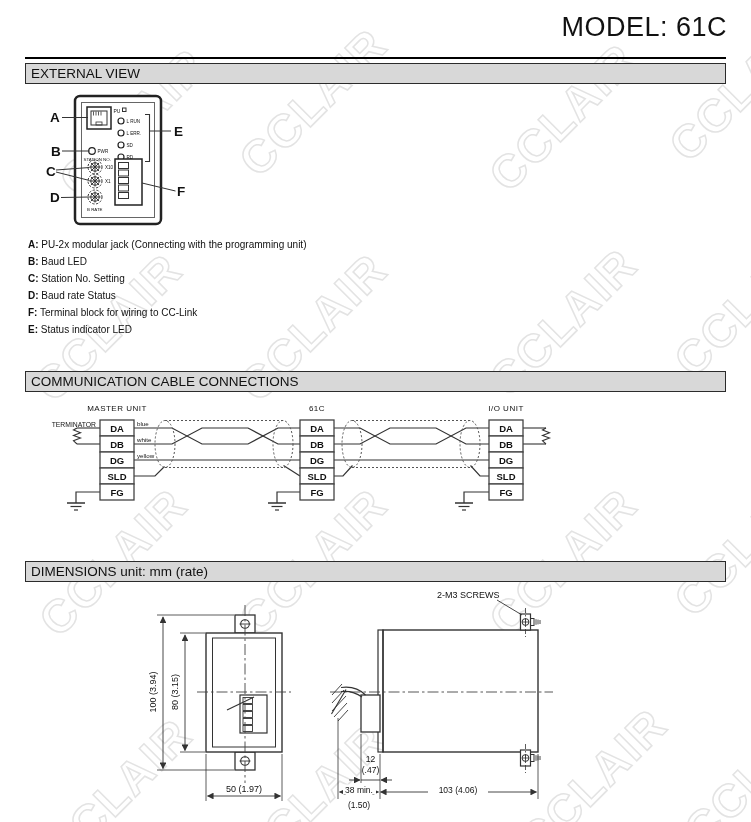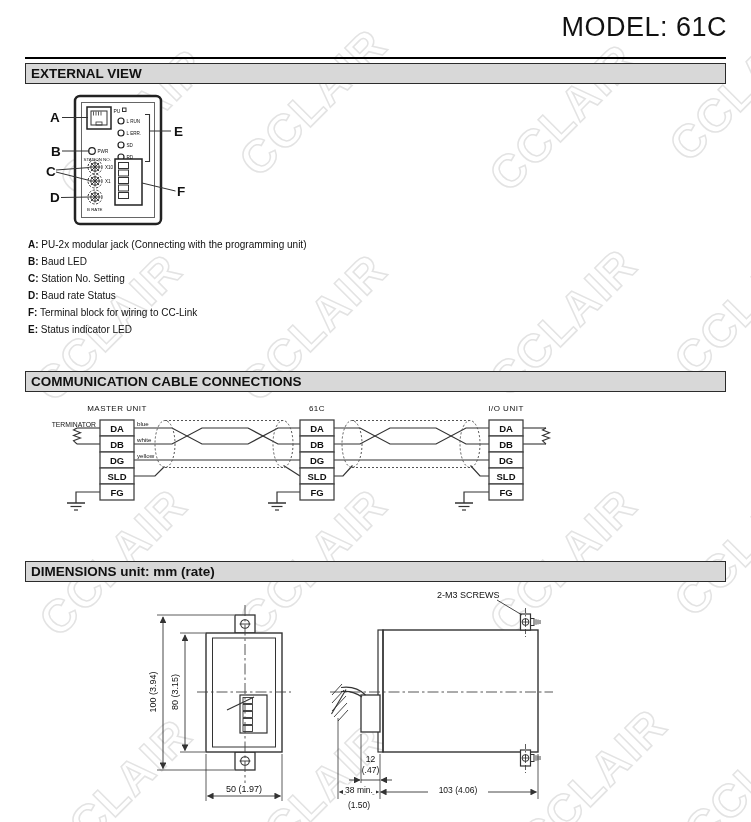--- a/index.html
+++ b/index.html
@@ -5,21 +5,21 @@
   html,body{margin:0;padding:0;background:#fff;}
   .page{position:relative;width:751px;height:822px;background:#fff;overflow:hidden;
         font-family:"Liberation Sans","DejaVu Sans",sans-serif;color:#111;}
   .wm{position:absolute;z-index:0;font-family:"Liberation Sans",sans-serif;font-weight:bold;
       font-size:46px;letter-spacing:2px;color:#ffffff;-webkit-text-stroke:1.5px #e3e3e3;
       transform:rotate(-45deg);white-space:nowrap;user-select:none;}
   .model-title{position:absolute;top:12px;right:24px;font-size:27px;letter-spacing:.5px;z-index:2;text-align:center;}
   .top-rule{position:absolute;top:57px;left:25px;width:701px;border-top:2px solid #000;z-index:2;}
   .sec-hdr{position:absolute;left:25px;width:701px;height:21px;box-sizing:border-box;
            background:#d8d8d8;border:1px solid #2b2b2b;z-index:2;
-           font-weight:bold;font-size:13.5px;line-height:19px;padding-left:5px;}
+           font-weight:normal;font-size:13.5px;line-height:19px;padding-left:5px;}
   svg.diag{position:absolute;left:0;width:751px;z-index:1;}
   .legend{position:absolute;top:236px;left:28px;z-index:2;font-size:10px;line-height:17px;}
   .lkey{font-weight:bold;}
   text{font-family:"Liberation Sans","DejaVu Sans",sans-serif;fill:#111;}
 </style>
 </head>
 <body>
 
 <div class="page">
 

